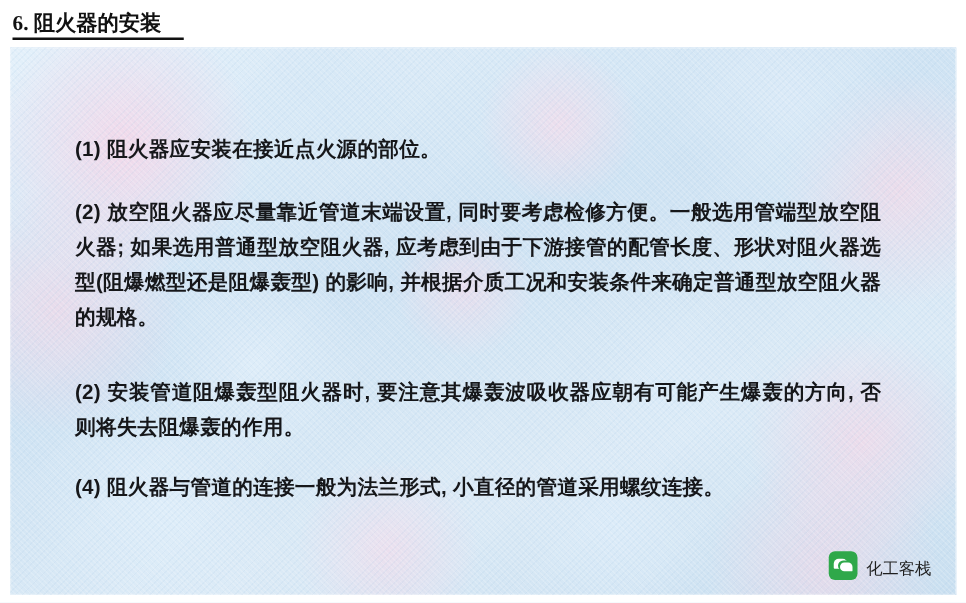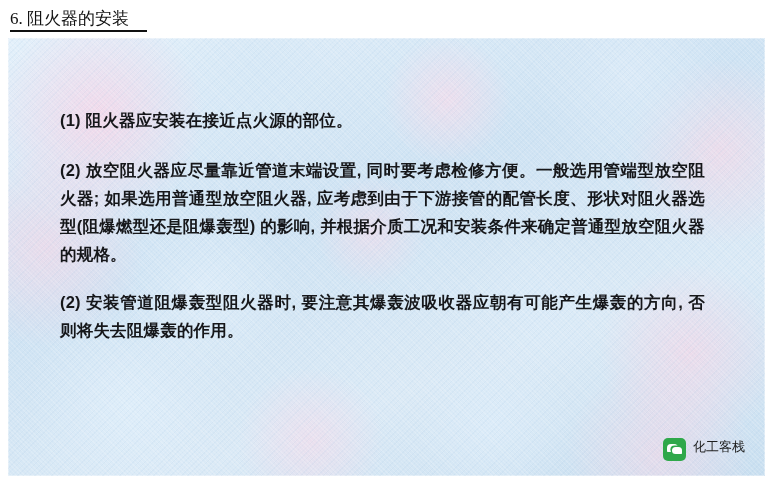--- a/index.html
+++ b/index.html
@@ -29,21 +29,21 @@
     top: 0;
     width: 773px;
     height: 34px;
     background: #ffffff;
   }
   .title-text {
     position: absolute;
     left: 10px;
     top: 7px;
     font-family: "Liberation Serif", "DejaVu Serif", serif;
-    font-weight: normal;
+    font-weight: bold;
     font-size: 17px;
     color: #111111;
     letter-spacing: 0px;
     white-space: nowrap;
   }
   .title-underline {
     position: absolute;
     left: 10px;
     top: 30px;
     width: 137px;
@@ -100,30 +100,30 @@
     font-size: 16.5px;
     line-height: 28px;
     color: #16171a;
     margin: 0 0 22px 0;
     text-align: justify;
     text-justify: inter-ideograph;
     letter-spacing: 0.2px;
   }
   .para:last-child { margin-bottom: 0; }
 
-  .p2 { margin-bottom: 20px; }
+  .p2 { margin-bottom: 32px; }
   .p3 { margin-bottom: 20px; }
 
   
   .wm {
     position: absolute;
     right: 20px;
     bottom: 12px;
     display: flex;
-    align-items: flex-start;
+    align-items: flex-end;
     gap: 7px;
     height: 26px;
   }
   .wm-logo {
     width: 23px;
     height: 23px;
     border-radius: 5px;
     background: #2fa84a;
     position: relative;
     flex: 0 0 auto;
@@ -166,20 +166,21 @@
     <div class="title-underline"></div>
   </div>
 
   <div class="body-panel">
     <div class="speckle"></div>
 
     <div class="content">
       <p class="para p1">(1) 阻火器应安装在接近点火源的部位。</p>
       <p class="para p2">(2) 放空阻火器应尽量靠近管道末端设置, 同时要考虑检修方便。一般选用管端型放空阻火器; 如果选用普通型放空阻火器, 应考虑到由于下游接管的配管长度、形状对阻火器选型(阻爆燃型还是阻爆轰型) 的影响, 并根据介质工况和安装条件来确定普通型放空阻火器的规格。</p>
       <p class="para p3">(2) 安装管道阻爆轰型阻火器时, 要注意其爆轰波吸收器应朝有可能产生爆轰的方向, 否则将失去阻爆轰的作用。</p>
+      <p class="para p4">(4) 阻火器与管道的连接一般为法兰形式, 小直径的管道采用螺纹连接。</p>
     </div>
 
     <div class="wm">
       <span class="wm-logo"></span>
       <span class="wm-text">化工客栈</span>
     </div>
   </div>
 
 </div>
 

